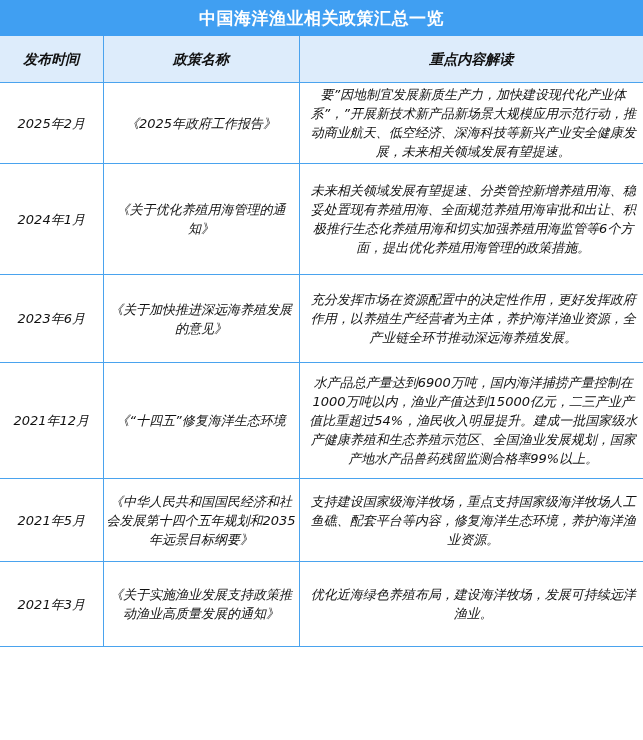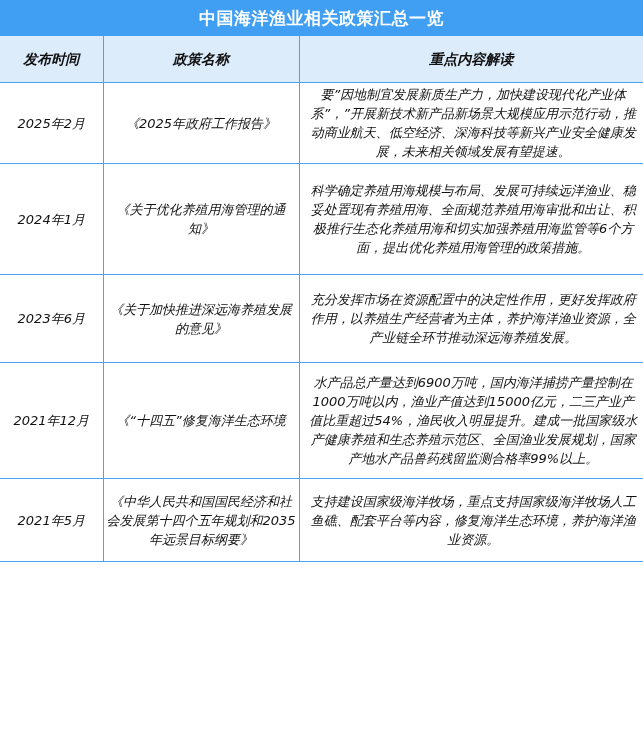--- a/index.html
+++ b/index.html
@@ -36,31 +36,36 @@
     <th>重点内容解读</th>
   </tr>
   <tr style="height:64px">
     <td>2025年2月</td>
     <td class="c2">《2025年政府工作报告》</td>
     <td class="c3">要”因地制宜发展新质生产力，加快建设现代化产业体系”，”开展新技术新产品新场景大规模应用示范行动，推动商业航天、低空经济、深海科技等新兴产业安全健康发展，未来相关领域发展有望提速。</td>
   </tr>
   <tr style="height:111px">
     <td>2024年1月</td>
     <td class="c2">《关于优化养殖用海管理的通知》</td>
-    <td class="c3">科学确定养殖用海规模与布局、发展可持续远洋渔业、稳妥处置现有养殖用海、全面规范养殖用海审批和出让、积极推行生态化养殖用海和切实加强养殖用海监管等6个方面，提出优化养殖用海管理的政策措施。</td>
+    <td class="c3">未来相关领域发展有望提速、分类管控新增养殖用海、稳妥处置现有养殖用海、全面规范养殖用海审批和出让、积极推行生态化养殖用海和切实加强养殖用海监管等6个方面，提出优化养殖用海管理的政策措施。</td>
   </tr>
   <tr style="height:88px">
     <td>2023年6月</td>
     <td class="c2">《关于加快推进深远海养殖发展的意见》</td>
     <td class="c3">充分发挥市场在资源配置中的决定性作用，更好发挥政府作用，以养殖生产经营者为主体，养护海洋渔业资源，全产业链全环节推动深远海养殖发展。</td>
   </tr>
   <tr style="height:116px">
     <td>2021年12月</td>
     <td class="c2">《“十四五”修复海洋生态环境</td>
     <td class="c3">水产品总产量达到6900万吨，国内海洋捕捞产量控制在1000万吨以内，渔业产值达到15000亿元，二三产业产值比重超过54%，渔民收入明显提升。建成一批国家级水产健康养殖和生态养殖示范区、全国渔业发展规划，国家产地水产品兽药残留监测合格率99%以上。</td>
   </tr>
   <tr style="height:83px">
     <td>2021年5月</td>
     <td class="c2">《中华人民共和国国民经济和社会发展第十四个五年规划和2035年远景目标纲要》</td>
     <td class="c3">支持建设国家级海洋牧场，重点支持国家级海洋牧场人工鱼礁、配套平台等内容，修复海洋生态环境，养护海洋渔业资源。</td>
   </tr>
+  <tr style="height:85px">
+    <td>2021年3月</td>
+    <td class="c2">《关于实施渔业发展支持政策推动渔业高质量发展的通知》</td>
+    <td class="c3">优化近海绿色养殖布局，建设海洋牧场，发展可持续远洋渔业。</td>
+  </tr>
 </tbody>
   </table>
 
 </body></html>

